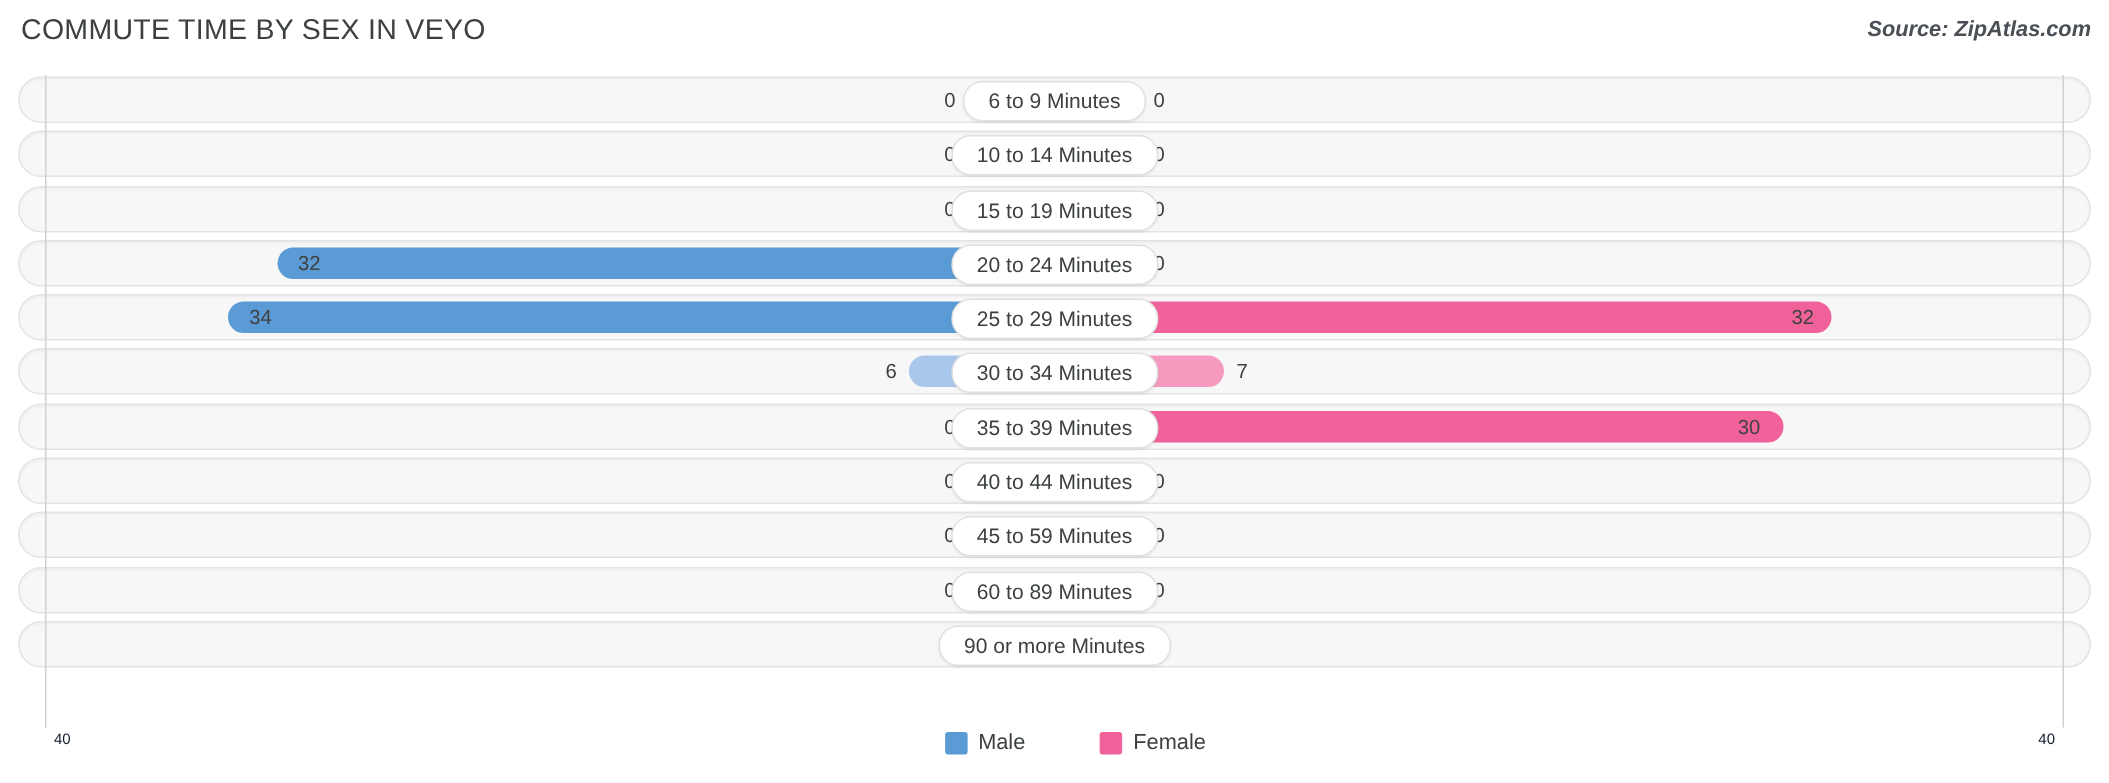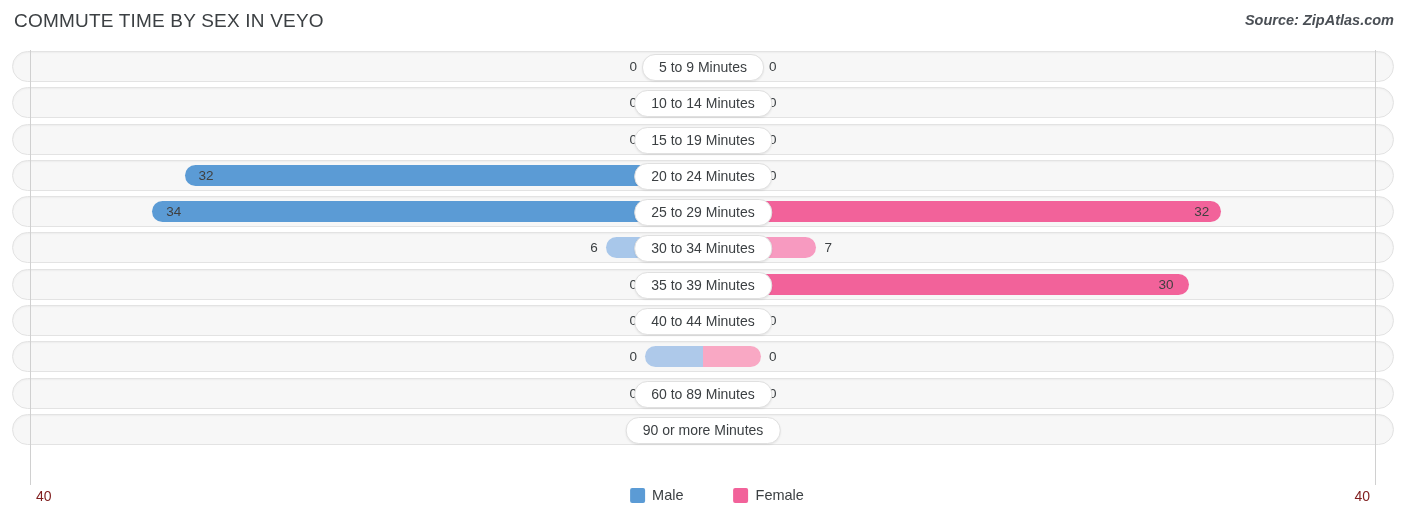--- a/index.html
+++ b/index.html
@@ -156,22 +156,22 @@
   .footer {
     position: absolute;
     left: 0;
     top: 484px;
     width: 1406px;
     height: 38px;
   }
   .axis-tick {
     position: absolute;
     top: 4px;
-    font-size: 14px;
-    color: #7f1d1d;
+    font-size: 10px;
+    color: #0f172a;
   }
   .axis-tick.left  { left: 36px; }
   .axis-tick.right { right: 36px; }
 
   .legend {
     position: absolute;
     left: 50%;
     transform: translateX(-50%);
     top: 3px;
     display: flex;
@@ -210,21 +210,21 @@
     <div class="axis-line left"></div>
     <div class="axis-line right"></div>
       <div class="row">
         <div class="track"></div>
         <div class="bars">
           <div class="bar male" style="width: 58px;"></div>
           <div class="bar female" style="width: 58px;"></div>
           <div class="val outside-left" style="right: 769px;">0</div>
           <div class="val outside-right" style="left: 769px;">0</div>
         </div>
-        <div class="cat-pill">5 to 9 Minutes</div>
+        <div class="cat-pill">6 to 9 Minutes</div>
       </div>
       <div class="row">
         <div class="track"></div>
         <div class="bars">
           <div class="bar male" style="width: 58px;"></div>
           <div class="bar female" style="width: 58px;"></div>
           <div class="val outside-left" style="right: 769px;">0</div>
           <div class="val outside-right" style="left: 769px;">0</div>
         </div>
         <div class="cat-pill">10 to 14 Minutes</div>
@@ -290,20 +290,21 @@
         <div class="cat-pill">40 to 44 Minutes</div>
       </div>
       <div class="row">
         <div class="track"></div>
         <div class="bars">
           <div class="bar male" style="width: 58px;"></div>
           <div class="bar female" style="width: 58px;"></div>
           <div class="val outside-left" style="right: 769px;">0</div>
           <div class="val outside-right" style="left: 769px;">0</div>
         </div>
+        <div class="cat-pill">45 to 59 Minutes</div>
       </div>
       <div class="row">
         <div class="track"></div>
         <div class="bars">
           <div class="bar male" style="width: 58px;"></div>
           <div class="bar female" style="width: 58px;"></div>
           <div class="val outside-left" style="right: 769px;">0</div>
           <div class="val outside-right" style="left: 769px;">0</div>
         </div>
         <div class="cat-pill">60 to 89 Minutes</div>

